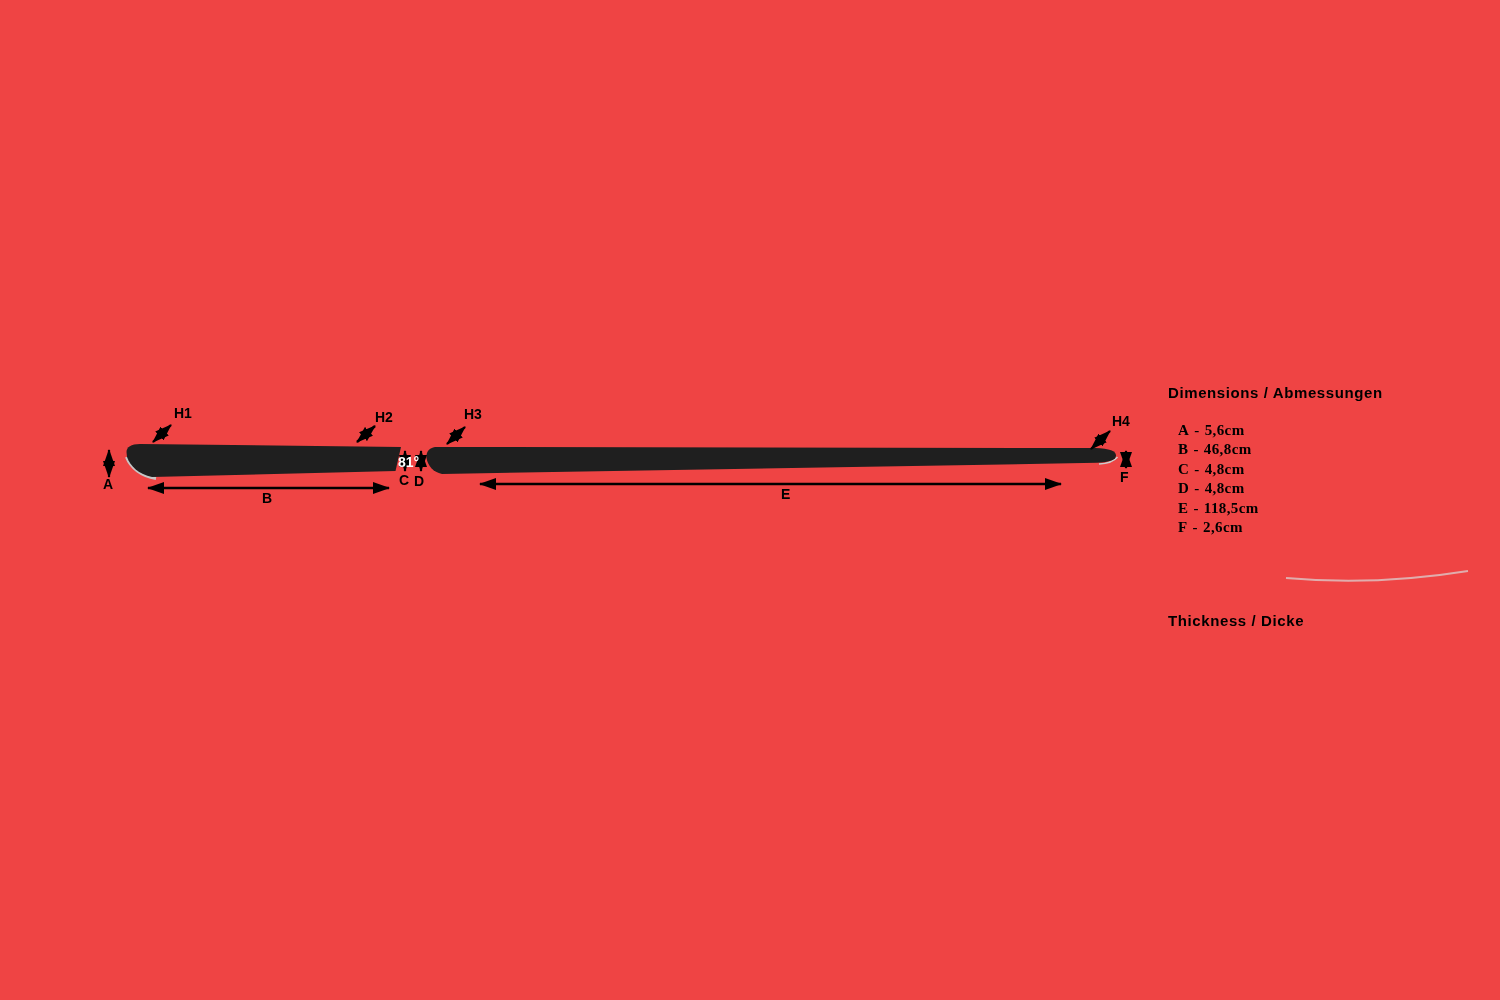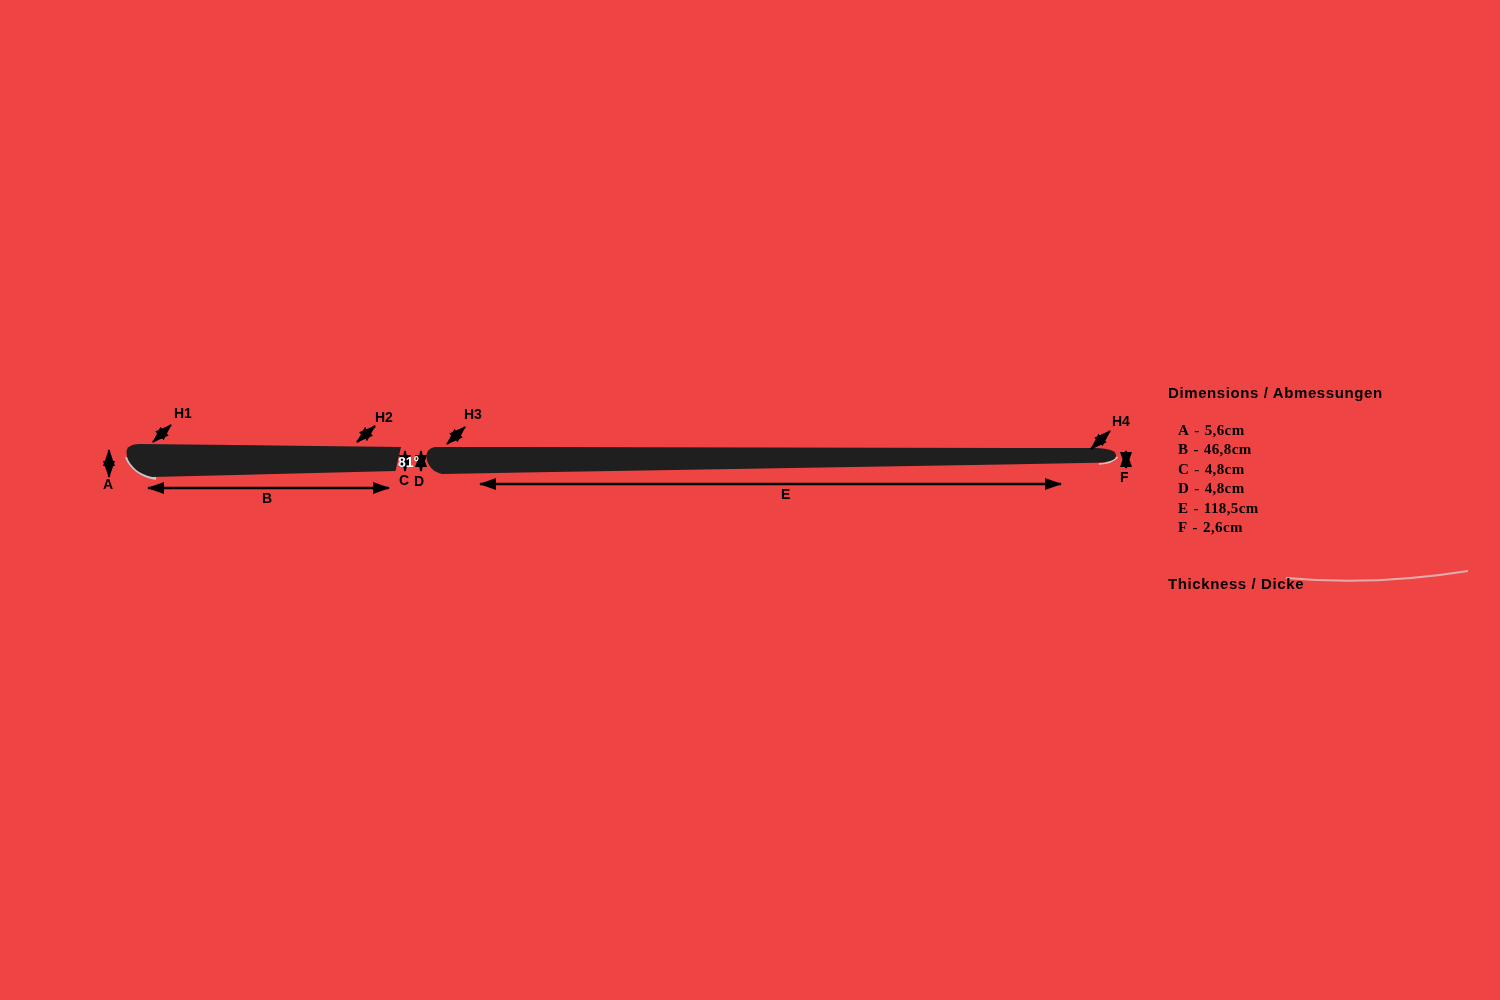--- a/index.html
+++ b/index.html
@@ -51,21 +51,21 @@
   .legend-row {
     font-size: 15px;
     font-weight: 700;
     letter-spacing: 0.4px;
     line-height: 19.4px;
     color: #000;
     font-family: Liberation Serif, serif;
   }
   .legend-row .sep { margin: 0 5px; }
   #legend-dimensions { left: 1168px; top: 384px; }
-  #legend-thickness  { left: 1168px; top: 575px; }
+  #legend-thickness  { left: 1168px; top: 612px; }
 </style>
 </head>
 <body>
 
 <div class="stage">
 
   <svg class="diagram-svg" viewBox="0 0 1500 1000">
     <defs>
       <marker id="ah" markerUnits="userSpaceOnUse" markerWidth="18" markerHeight="12" refX="16" refY="6" orient="auto-start-reverse">
         <path d="M0,0 L17,6 L0,12 Z" fill="#000"></path>

